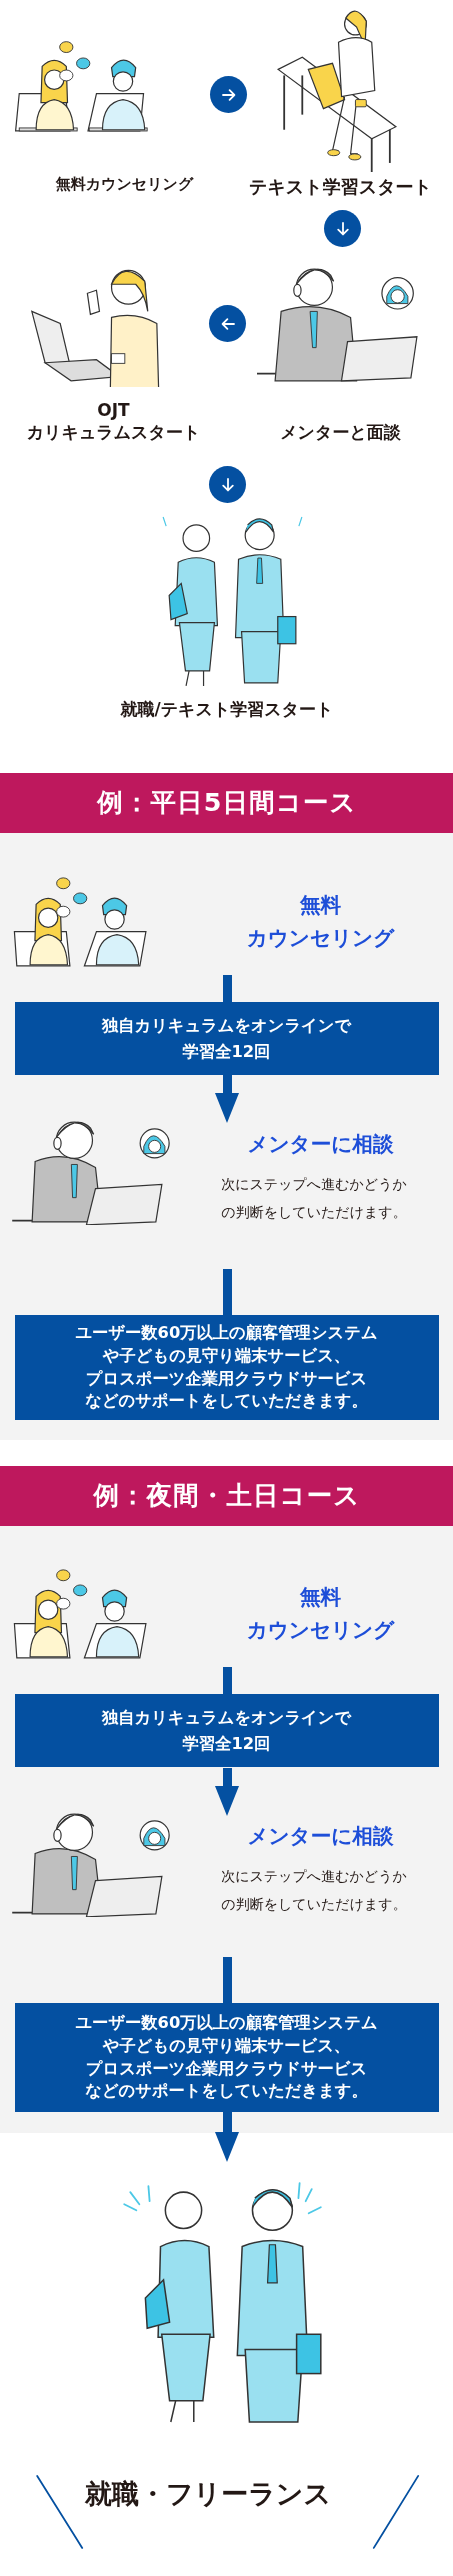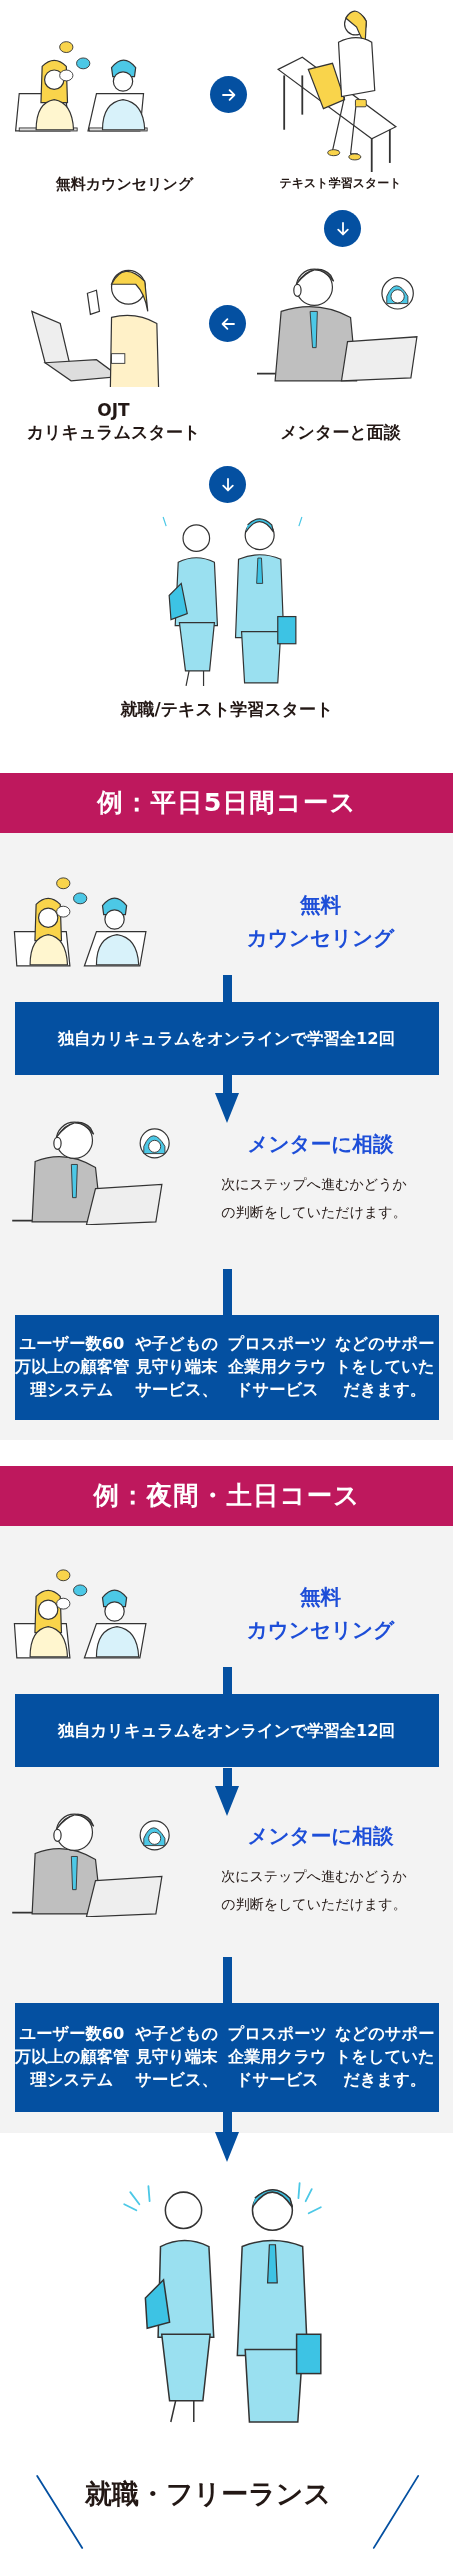--- a/index.html
+++ b/index.html
@@ -4,21 +4,21 @@
 <style>
   * { box-sizing: border-box; margin: 0; padding: 0; }
   html, body { width: 454px; background: #ffffff; }
   body { font-family: "DejaVu Sans", "Liberation Sans", sans-serif; color: #231815; position: relative; height: 2576px; overflow: hidden; }
   .abs { position: absolute; }
   .label { position: absolute; text-align: center; font-weight: bold; color: #231815; letter-spacing: 0px; }
   .circle { position: absolute; width: 37px; height: 37px; border-radius: 50%; background: #0450A1; display: flex; align-items: center; justify-content: center; }
   .circle svg { width: 18px; height: 18px; }
   .band { position: absolute; left: 0; width: 454px; background: #be185d; color: #fff; font-weight: bold; font-size: 25.4px; display: flex; align-items: center; justify-content: center; letter-spacing: 1.2px; }
   .gray { position: absolute; left: 0; width: 454px; background: #F3F3F3; }
-  .bluebox { position: absolute; left: 14.5px; width: 424px; background: #0450A1; color: #fff; font-weight: bold; text-align: center; display: flex; flex-direction: row; align-items: center; justify-content: center; }
+  .bluebox { position: absolute; left: 14.5px; width: 424px; background: #0450A1; color: #fff; font-weight: bold; text-align: center; display: flex; flex-direction: column; align-items: center; justify-content: center; }
   .bluebox span { display: block; }
   .stem { position: absolute; left: 223px; width: 8.5px; background: #0450A1; }
   .head { position: absolute; left: 215px; width: 0; height: 0; border-left: 12px solid transparent; border-right: 12px solid transparent; border-top: 30px solid #0450A1; }
   .illus { position: absolute; }
   .side-title { position: absolute; text-align: center; font-weight: bold; font-size: 20.6px; line-height: 1.6; color: #1d4ed8; }
   .side-desc { position: absolute; font-size: 14px; line-height: 2.0; color: #231815; text-align: center; }
 </style>
 </head>
 <body>
 
@@ -58,21 +58,21 @@
       <circle cx="148" cy="25" r="18" fill="#fff" stroke="#333" stroke-width="2"></circle>
       <path d="M132,15 q16,-25 34,5 l-2,40 q-10,-20 -14,-30 z" fill="#F9D44B" stroke="#333" stroke-width="2"></path>
       <path d="M120,55 q30,-15 55,0 l5,80 l-55,10 z" fill="#fff" stroke="#333" stroke-width="2"></path>
       <path d="M130,145 l-20,90 l10,0 M150,150 l-10,90 l12,0" fill="none" stroke="#333" stroke-width="2"></path>
       <ellipse cx="112" cy="238" rx="10" ry="5" fill="#F9D44B" stroke="#333" stroke-width="1.5"></ellipse>
       <ellipse cx="147" cy="245" rx="10" ry="5" fill="#F9D44B" stroke="#333" stroke-width="1.5"></ellipse>
       <rect x="148" y="150" width="18" height="12" rx="2" fill="#F9D44B" stroke="#333" stroke-width="1.5"></rect>
     </svg>
   </div>
   <div class="label" style="left:11px;top:175px;width:227px;font-size:15px;">無料カウンセリング</div>
-  <div class="label" style="left:239px;top:175px;width:203px;font-size:12px;text-align:center;">テキスト学習スタート</div>
+  <div class="label" style="left:239px;top:175px;width:203px;font-size:18px;text-align:center;">テキスト学習スタート</div>
   <div class="circle" style="left:324px;top:210px;">
     <svg viewBox="0 0 30 30">
         <path d="M15 5 V24 M7 16 L15 24 L23 16" fill="none" stroke="#fff" stroke-width="3" stroke-linecap="round" stroke-linejoin="round"></path>
       </svg>
   </div>
 
   <div class="illus" style="left:30px;top:263px;width:151px;height:124px;">
     <svg width="151" height="124" viewBox="0 0 250 205">
       <polygon points="3,80 50,100 70,185 25,165" fill="#eee" stroke="#333" stroke-width="2"></polygon>
       <polygon points="25,165 110,160 148,188 68,195" fill="#ddd" stroke="#333" stroke-width="2"></polygon>

